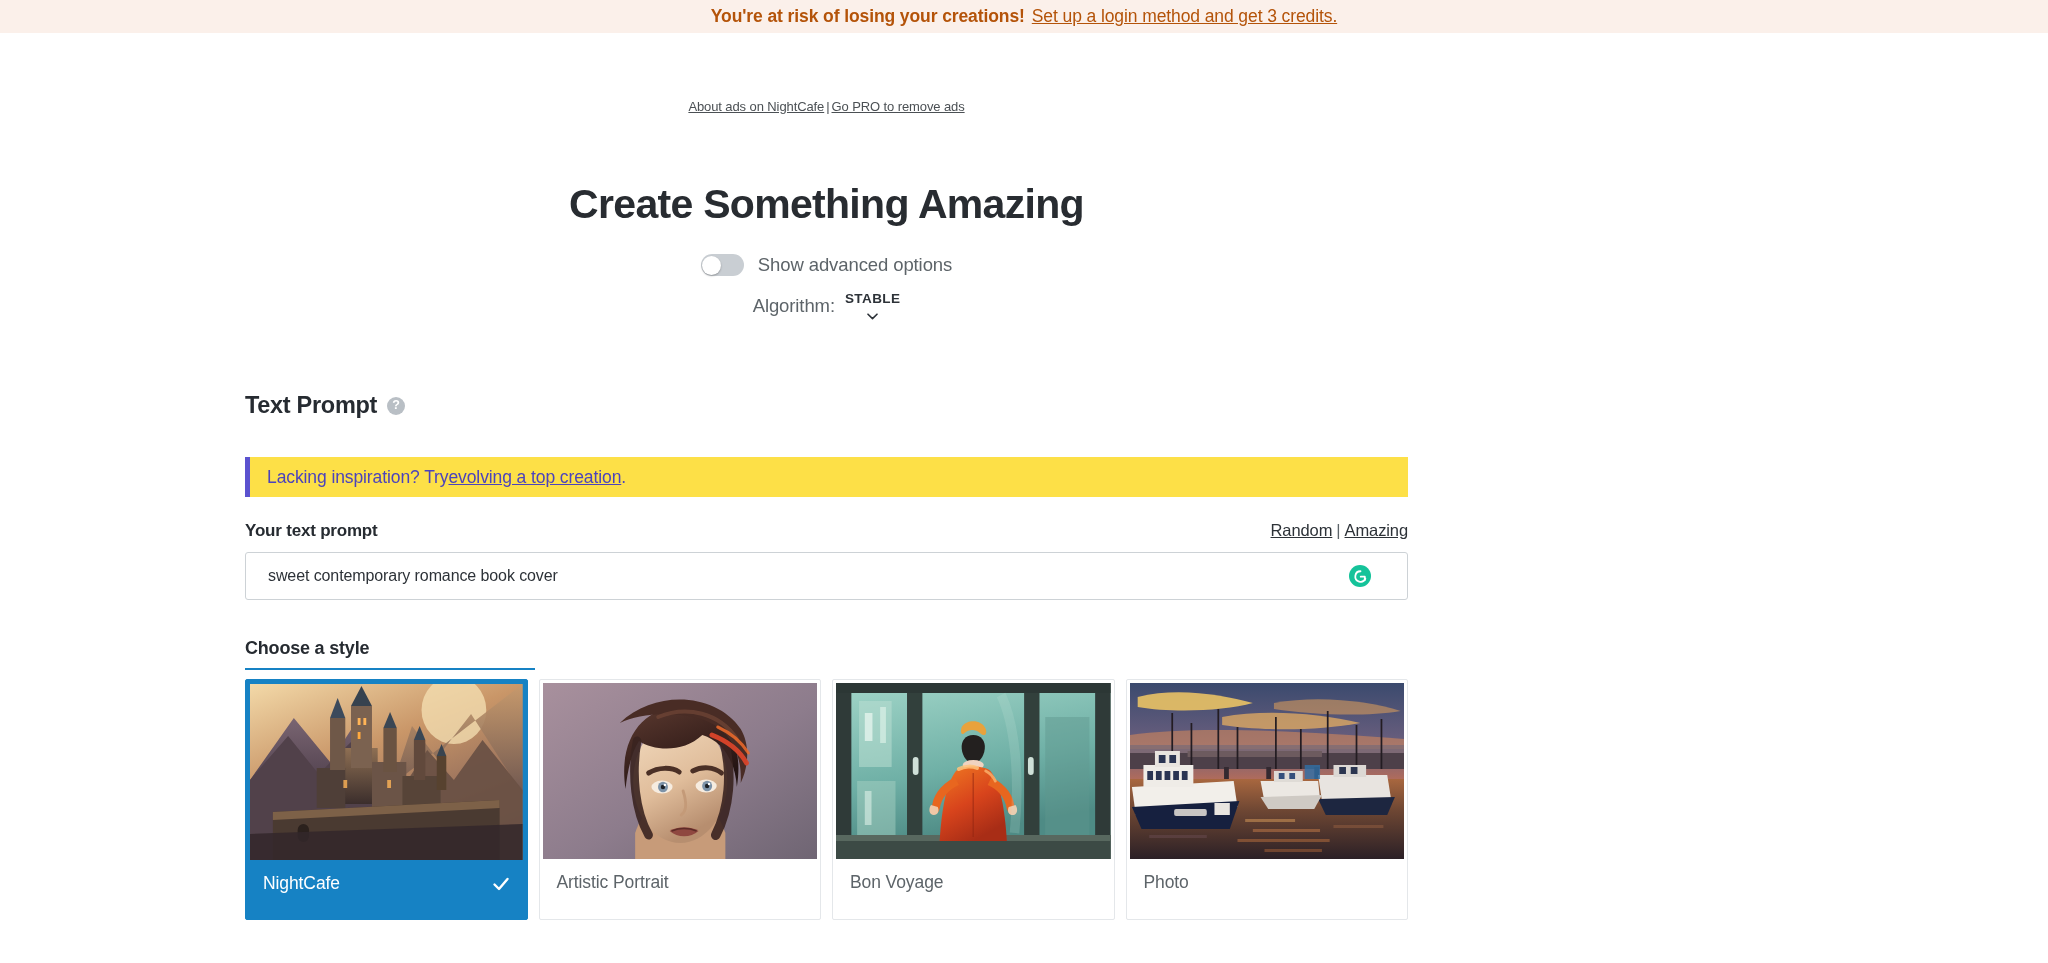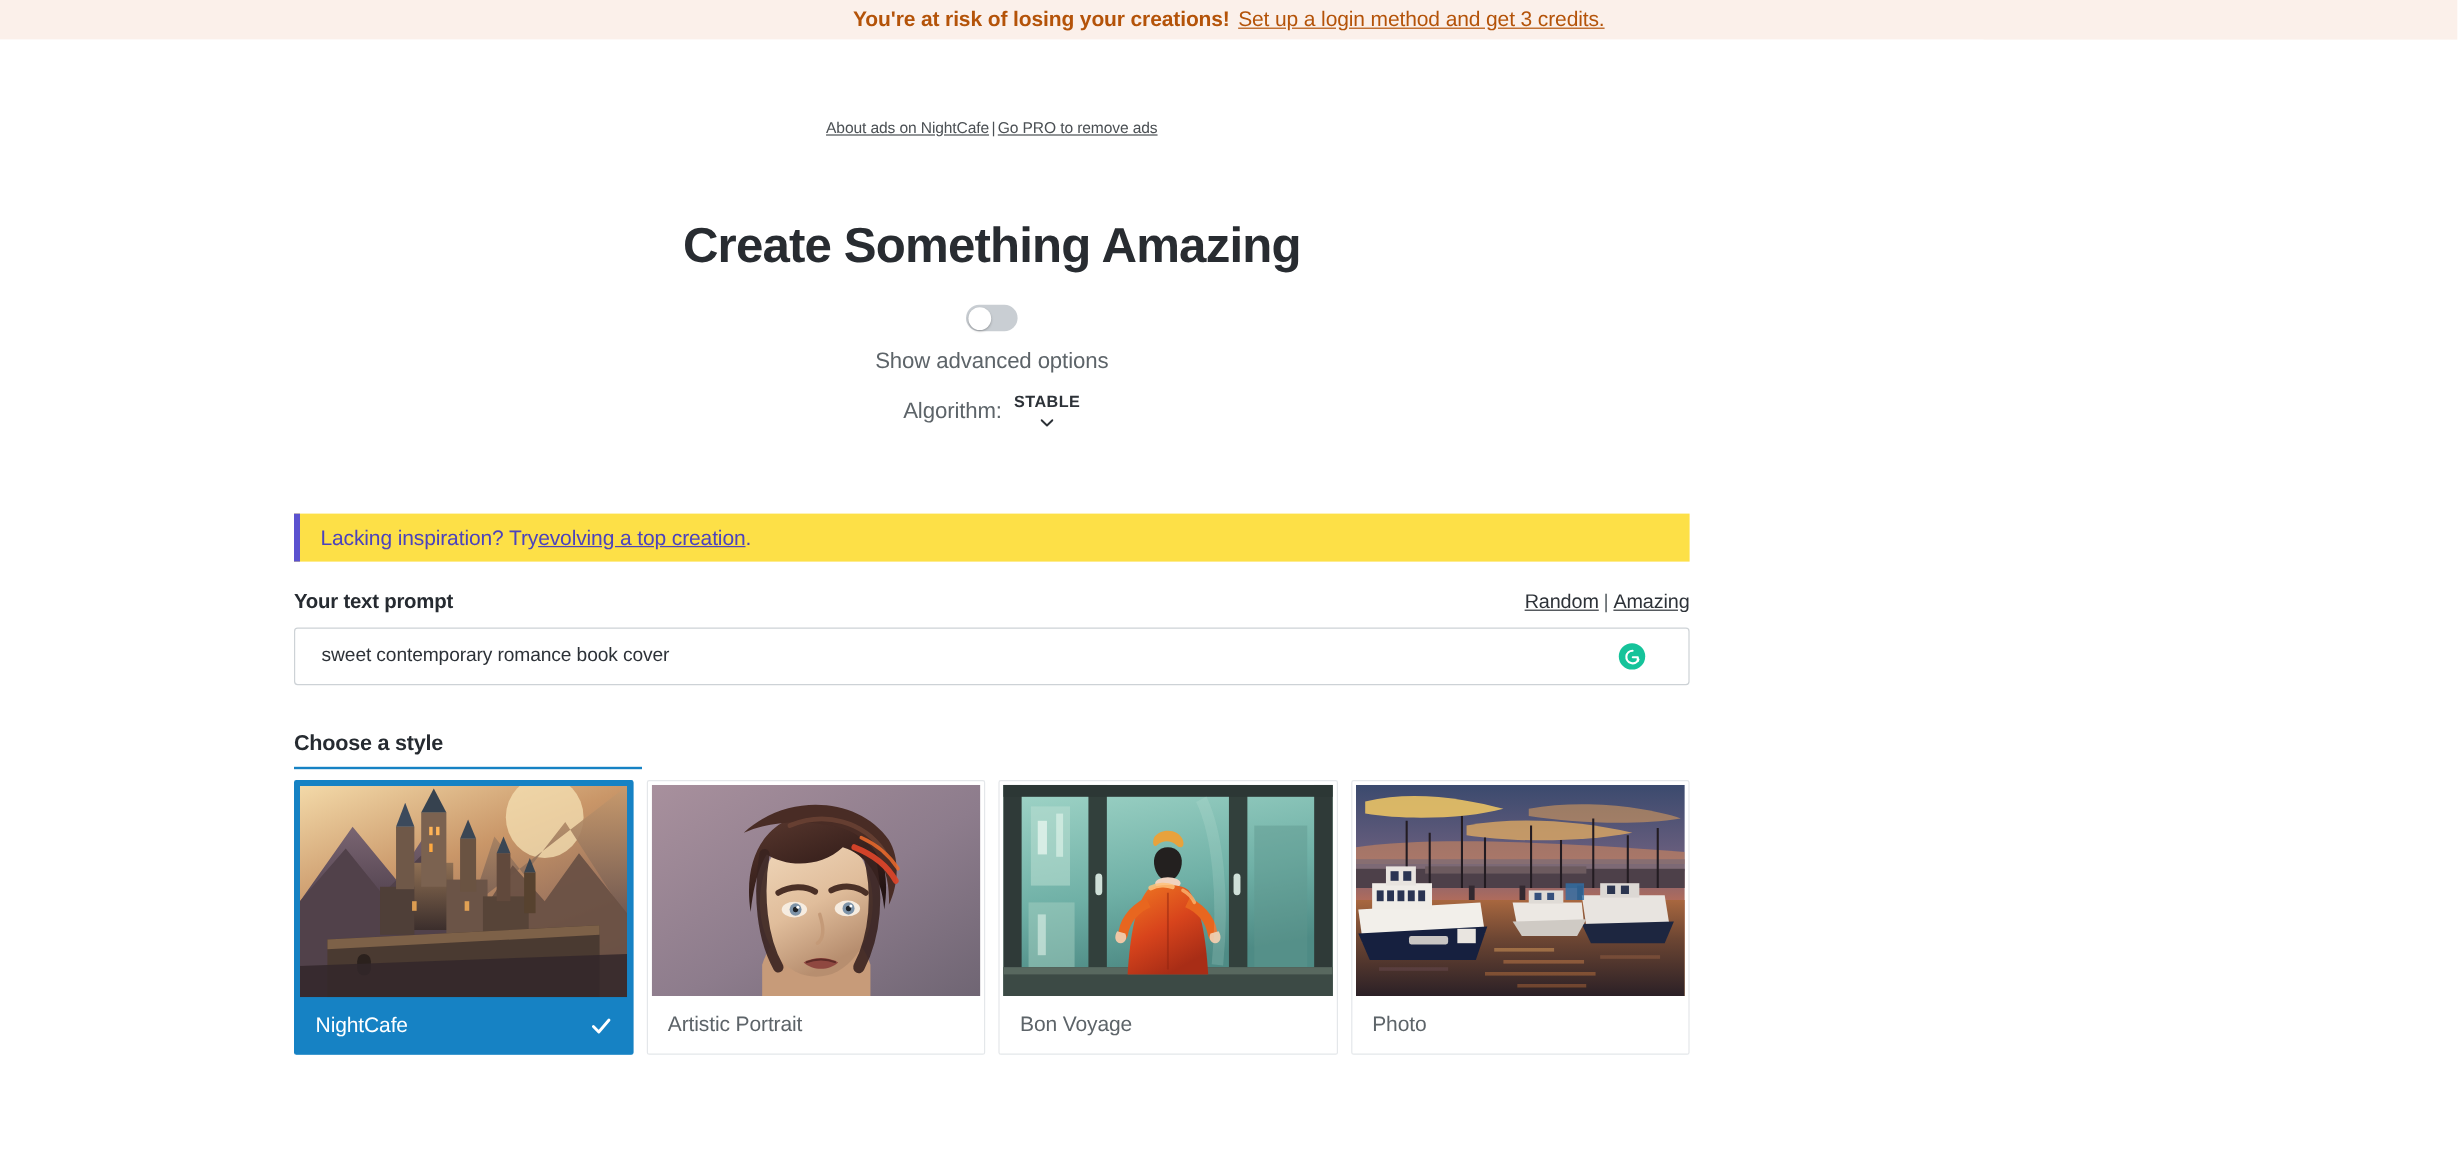--- a/index.html
+++ b/index.html
@@ -73,21 +73,20 @@
     letter-spacing: -0.7px;
     margin-top: 67px;
   }
 
   .toggle-row {
     margin-top: 26px;
     display: flex;
     align-items: center;
     justify-content: center;
     gap: 14px;
-    flex-direction: column;
   }
   .switch {
     width: 43px;
     height: 22px;
     border-radius: 11px;
     background: #c9ced3;
     position: relative;
     cursor: pointer;
     flex: none;
   }
@@ -276,21 +275,21 @@
     background: #ffffff;
     border: 1px solid #e4e7ea;
     border-radius: 2px;
     overflow: hidden;
     cursor: pointer;
     padding: 3px 3px 0 3px;
   }
   .style-card.selected {
     background: #1682c4;
     border-color: #1682c4;
-    padding: 4px 4px 0 4px;
+    padding: 4px 4px 12px 4px;
   }
   .thumb {
     width: 100%;
     height: 176px;
     display: block;
     position: relative;
     overflow: hidden;
   }
   .card-foot {
     height: 47px;
@@ -339,20 +338,24 @@
       <span class="algo-label">Algorithm:</span>
       <span class="algo-select">
         <span class="algo-value">STABLE</span>
         <svg class="chev" viewBox="0 0 11 7">
           <path d="M1 1.2 L5.5 5.6 L10 1.2" fill="none" stroke="#2d3238" stroke-width="1.6" stroke-linecap="round" stroke-linejoin="round"></path>
         </svg>
       </span>
     </div>
 
     <div class="section">
+      <div class="section-title-row">
+        <span class="section-title">Text Prompt</span>
+        <span class="help-dot">?</span>
+      </div>
 
       <div class="callout">
         <span>Lacking inspiration? Try </span>
           <a>evolving a top creation</a>
           <span>.</span>
       </div>
 
       <div class="field-head">
         <span class="field-label">Your text prompt</span>
         <span class="field-actions">

